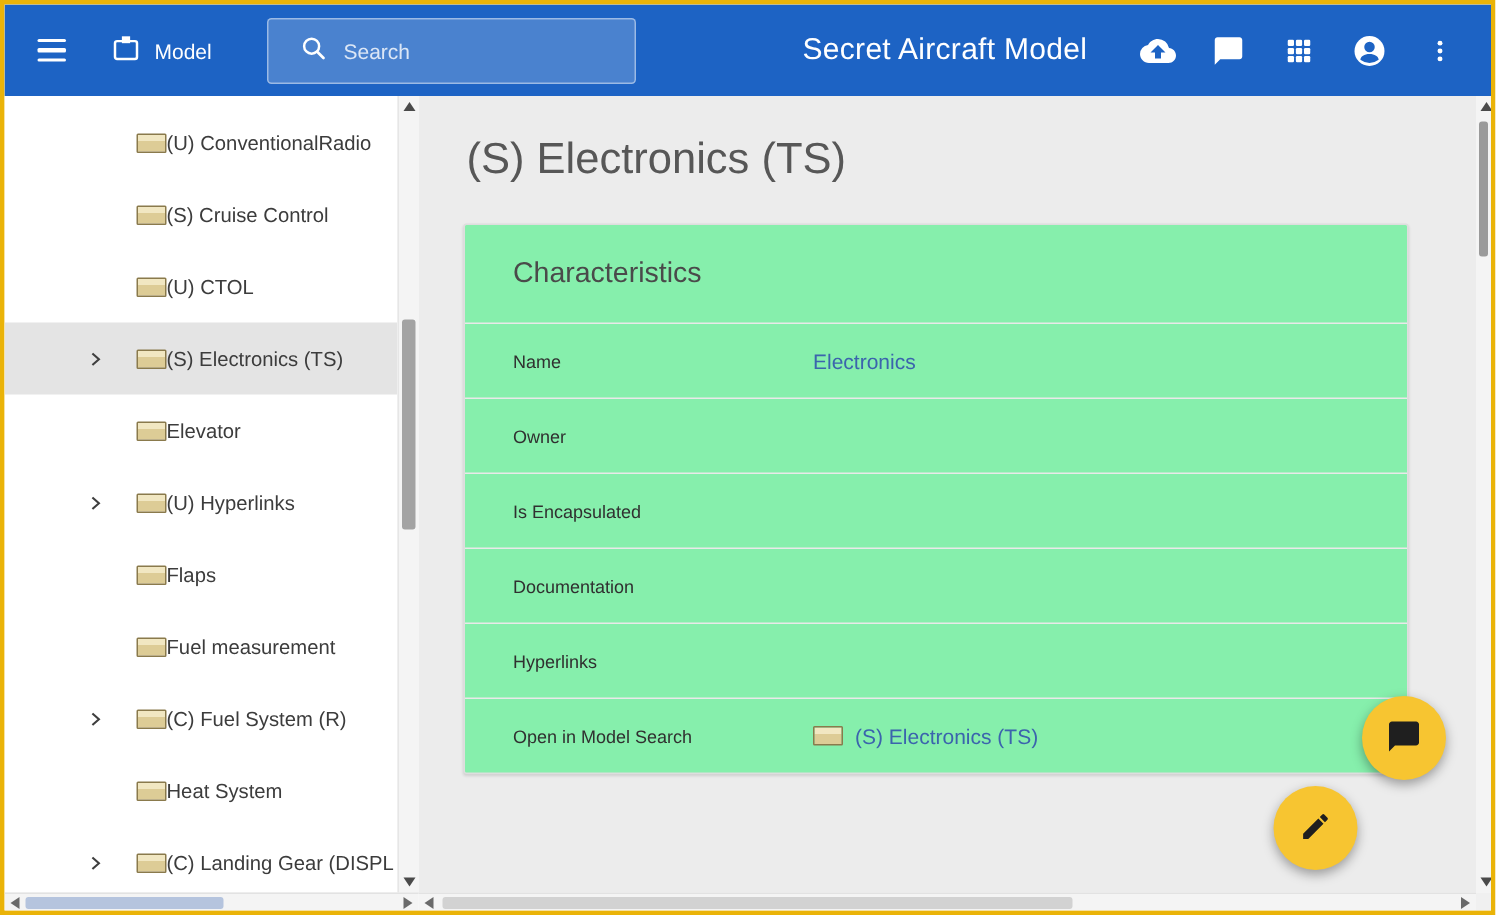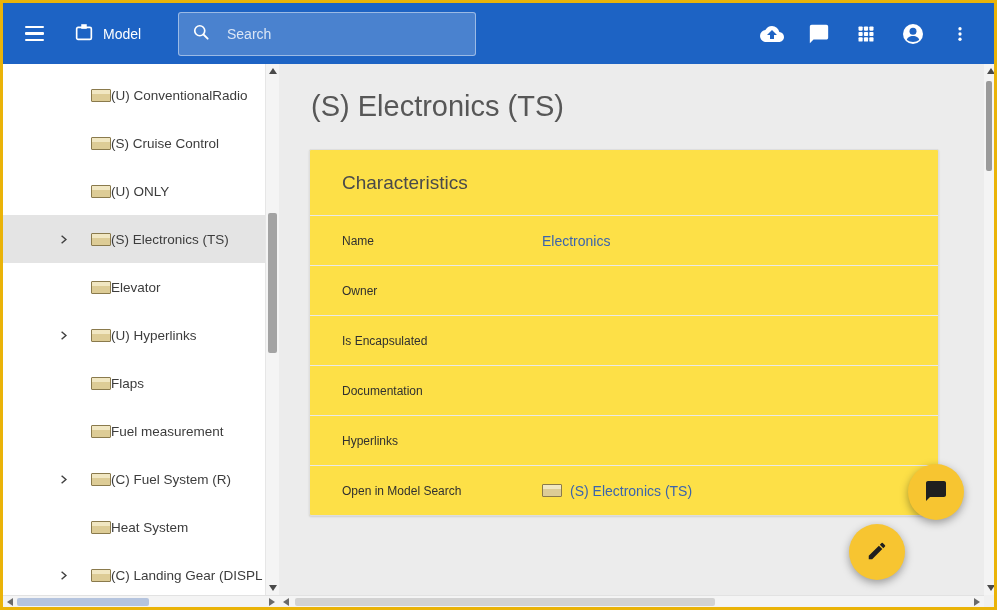--- a/index.html
+++ b/index.html
@@ -18,23 +18,23 @@
   }
   .appbar .abs { position:absolute; top:0; height:61px; display:flex; align-items:center; }
 
   .menu-btn { left:22px; width:32px; cursor:pointer; }
   .menu-bars { display:flex; flex-direction:column; gap:4px; }
   .menu-bars span { width:19px; height:2.5px; background:#fff; border-radius:1px; }
 
   .model-btn { left:70px; gap:8px; cursor:pointer; color:#fff; font-size:14px; font-weight:500; }
 
   .searchbox {
-    position:absolute; left:175px; top:9px; width:298px; height:44px;
+    position:absolute; left:175px; top:9px; width:246px; height:44px;
     background:rgba(255,255,255,0.2); border:1px solid rgba(255,255,255,0.45);
-    border-radius:3px; display:flex; align-items:center; padding:0 12px; gap:16px;
+    border-radius:3px; display:flex; align-items:center; padding:0 20px; gap:10px;
   }
   .searchbox input {
     flex:1; background:transparent; border:none; outline:none;
     color:#fff; font-size:14px; font-family:inherit;
   }
   .searchbox input::placeholder { color:rgba(255,255,255,0.8); }
 
   .appbar-title { left:532px; color:#fff; font-size:20px; font-weight:500; letter-spacing:.2px; white-space:nowrap; }
 
   .appbar-icons { position:absolute; right:22px; top:0; height:61px; display:flex; align-items:center; gap:23px; }
@@ -61,21 +61,21 @@
 
   
   .main {
     position:absolute; left:276px; top:61px; right:10px; bottom:12px;
     background:#ececec; overflow:hidden;
   }
   .page-title { position:absolute; left:32px; top:26px; font-size:29px; color:#575757; }
 
   .card {
     position:absolute; left:30px; top:85px; width:630px;
-    background:#fde047; border:1px solid #dedede; border-radius:2px;
+    background:#86efac; border:1px solid #dedede; border-radius:2px;
     box-shadow:0 1px 2px rgba(0,0,0,0.12);
   }
   .card-header {
     height:65px; display:flex; align-items:center; padding-left:32px;
     font-size:19px; color:#4a4a4a;
   }
   .card-row {
     height:50px; display:flex; align-items:center; padding-left:32px;
     border-top:1px solid #e9e9e9;
   }
@@ -143,20 +143,21 @@
     <div class="searchbox">
       <span>
         <svg width="20" height="20" viewBox="0 0 24 24">
             <circle cx="10.5" cy="10.5" r="6" fill="none" stroke="#fff" stroke-width="2"></circle>
             <line x1="15" y1="15" x2="20" y2="20" stroke="#fff" stroke-width="2.2" stroke-linecap="round"></line>
           </svg>
       </span>
       <input type="text" placeholder="Search" style="">
     </div>
 
+    <div class="abs appbar-title">Secret Aircraft Model</div>
 
     <div class="appbar-icons">
       <span class="icon-btn">
         <svg width="26" height="26" viewBox="0 0 24 24">
             <path fill="#fff" d="M19.35 10.04A7.49 7.49 0 0 0 12 4C9.11 4 6.6 5.64 5.35 8.04A5.994 5.994 0 0 0 0 14c0 3.31 2.69 6 6 6h13c2.76 0 5-2.24 5-5 0-2.64-2.05-4.78-4.65-4.96zM14 13v4h-4v-4H7l5-5 5 5h-3z"></path>
           </svg>
       </span>
       <span class="icon-btn">
         <svg width="22" height="22" viewBox="0 0 24 24">
             <path fill="#fff" d="M20 2H4c-1.1 0-2 .9-2 2v18l4-4h14c1.1 0 2-.9 2-2V4c0-1.1-.9-2-2-2z"></path>
@@ -200,21 +201,21 @@
           <span class="tree-label">(U) ConventionalRadio</span>
         </div>
         <div class="tree-row">
           <span class="tree-chevron"></span>
           <span class="block-icon"></span>
           <span class="tree-label">(S) Cruise Control</span>
         </div>
         <div class="tree-row">
           <span class="tree-chevron"></span>
           <span class="block-icon"></span>
-          <span class="tree-label">(U) ONLY</span>
+          <span class="tree-label">(U) CTOL</span>
         </div>
         <div class="tree-row selected">
           <span class="tree-chevron">
             <svg width="13" height="13" viewBox="0 0 24 24">
               <path d="M8.5 5l8 7-8 7" fill="none" stroke="#3f3f3f" stroke-width="2.6"></path>
             </svg>
           </span>
           <span class="block-icon"></span>
           <span class="tree-label">(S) Electronics (TS)</span>
         </div>

